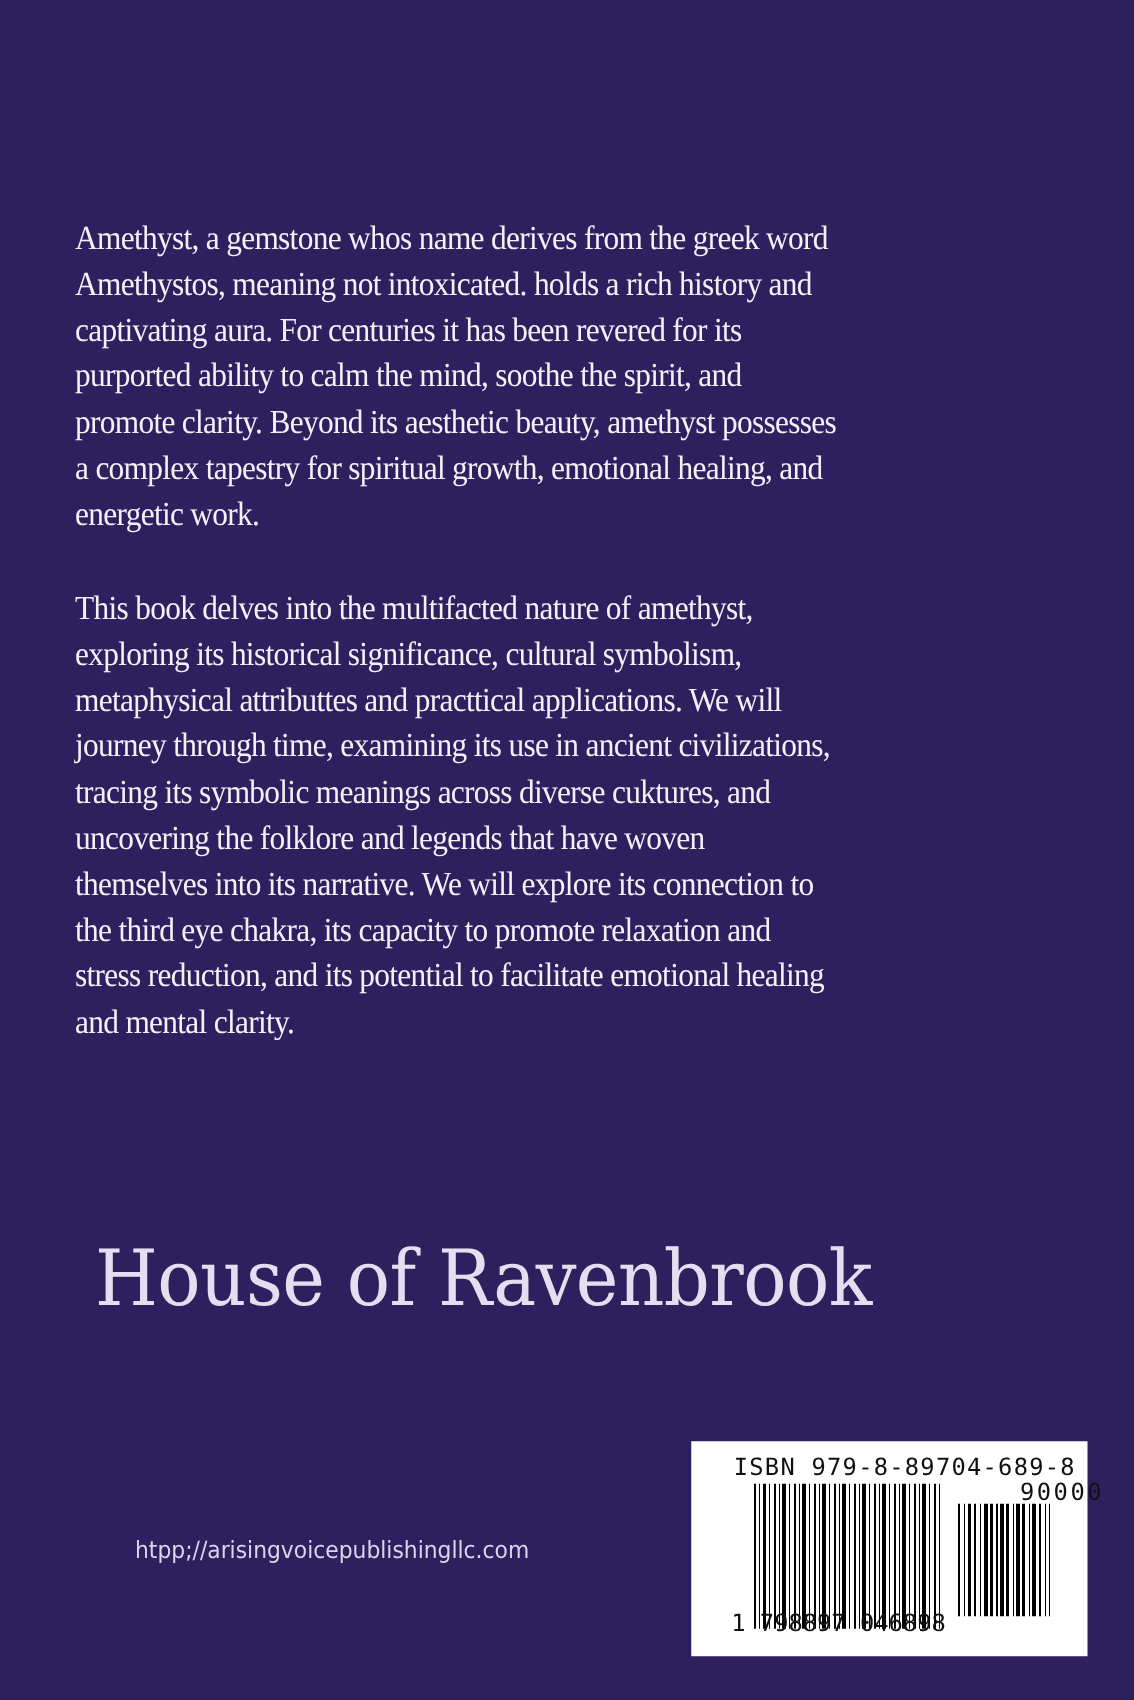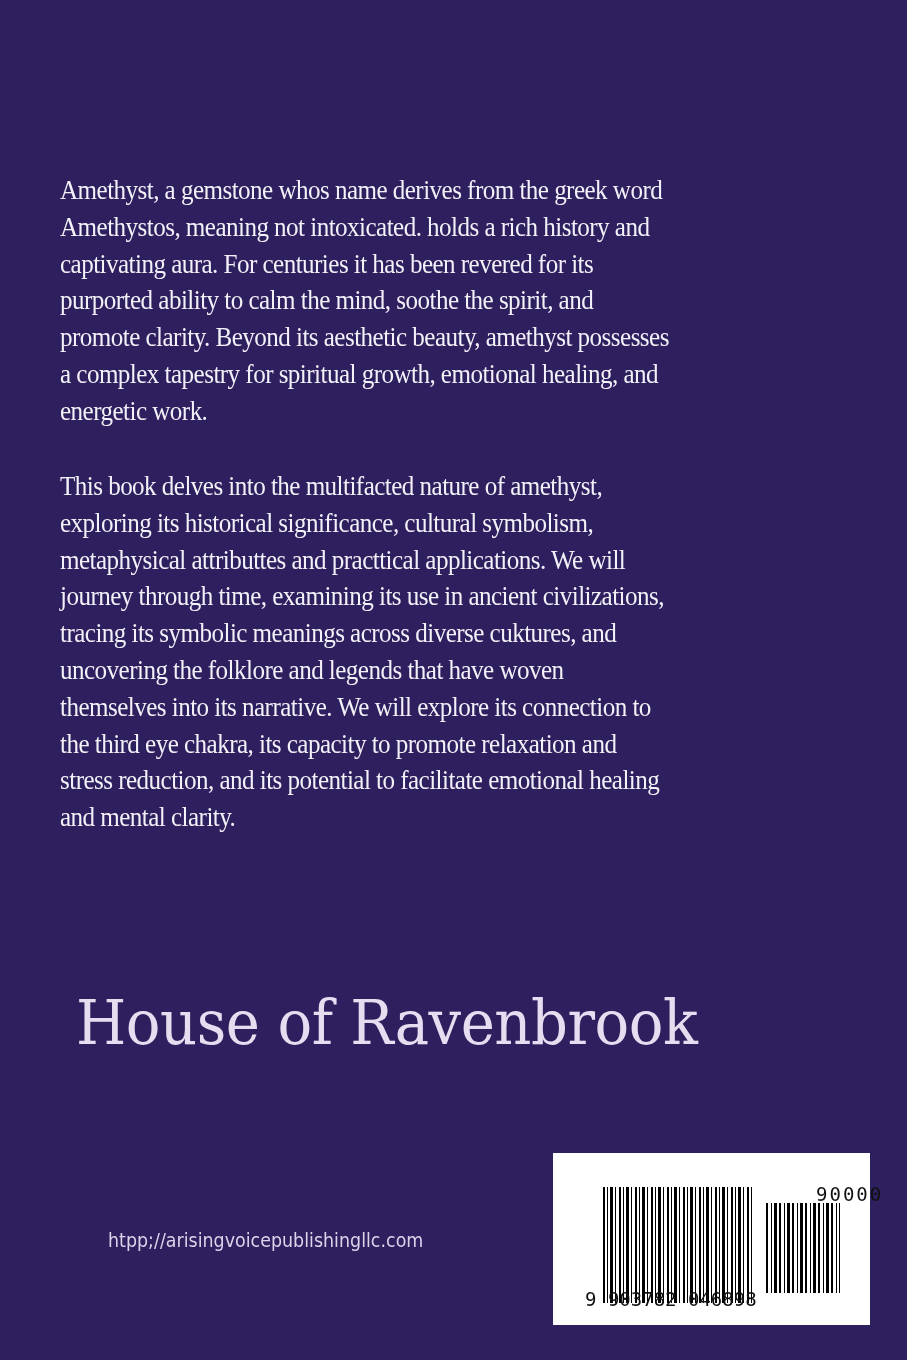--- a/index.html
+++ b/index.html
@@ -120,17 +120,18 @@
   <span class="line">the third eye chakra, its capacity to promote relaxation and</span>
   <span class="line">stress reduction, and its potential to facilitate emotional healing</span>
   <span class="line">and mental clarity.</span>
 </div>
 
 <div class="publisher">House of Ravenbrook</div>
 
 <div class="url">htpp;//arisingvoicepublishingllc.com</div>
 
 <div class="barcode-box">
+  <div class="isbn-text">ISBN 979-8-89704-689-8</div>
   <div class="addon-num">90000</div>
   <div class="bars"></div>
   <div class="addon-bars"></div>
-  <div class="digits">9 903782 046898</div>
+  <div class="digits">1 798897 046898</div>
 </div>
 
 </body></html>

